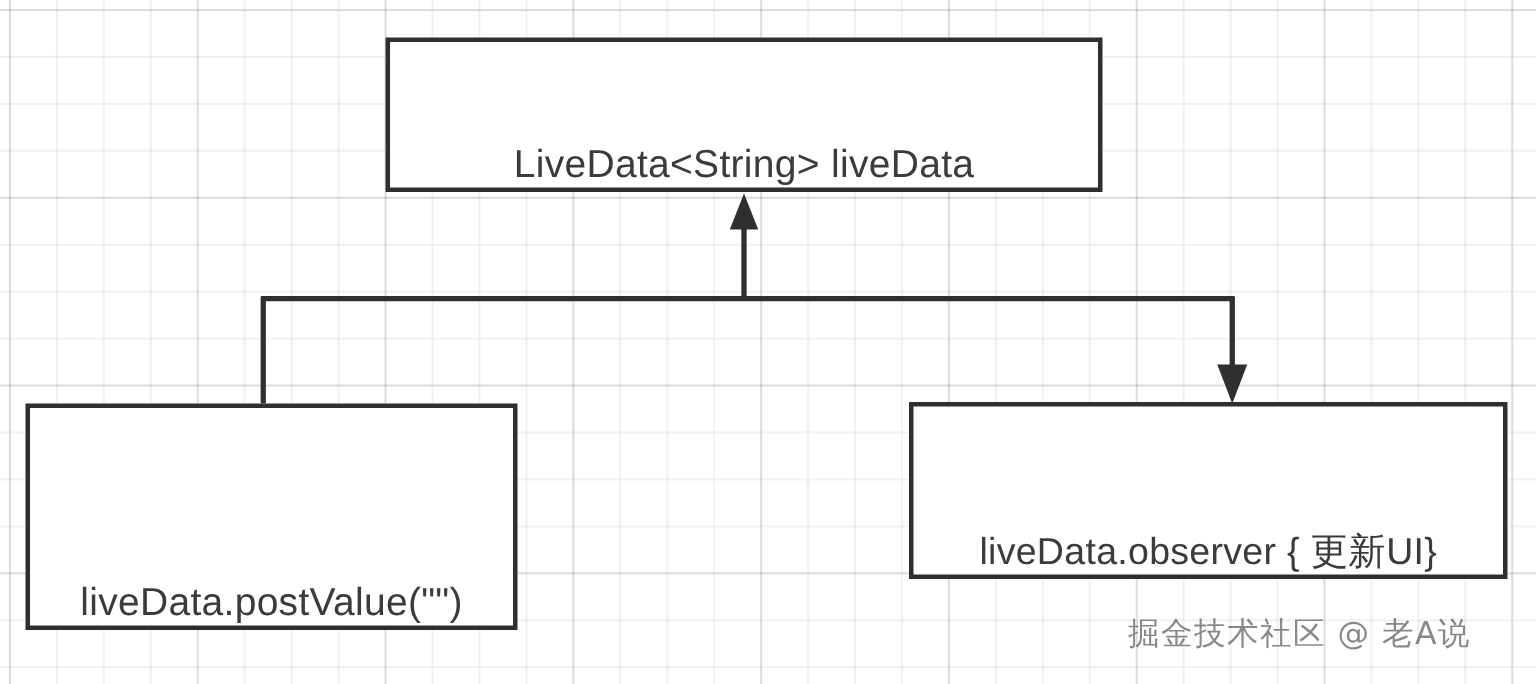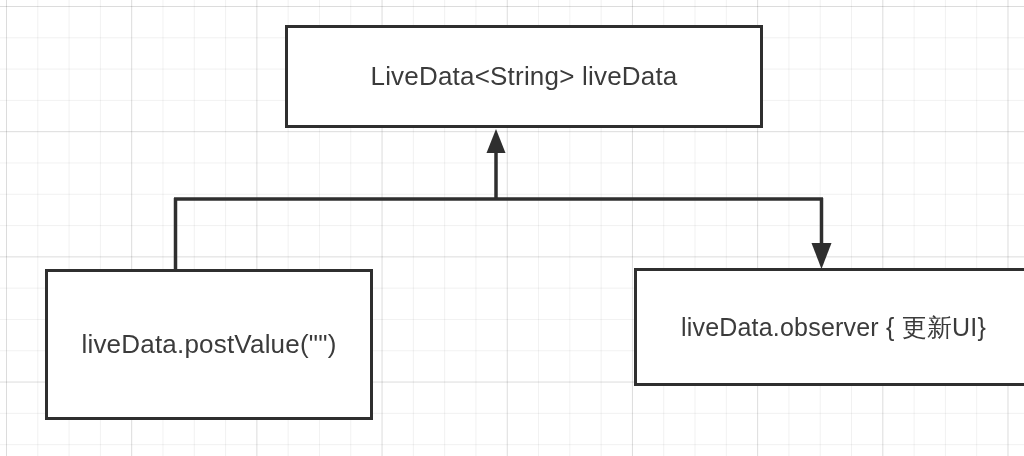--- a/index.html
+++ b/index.html
@@ -31,23 +31,22 @@
       125.2px 125.2px;
     background-position: 6px 6px, 6px 6px, 6px 6px, 6px 6px;
   }
 
   .node {
     position: absolute;
     box-sizing: border-box;
     background: #ffffff;
     border: 3px solid #2f2f2f;
     display: flex;
-    align-items: center;
+    align-items: flex-end;
     justify-content: center;
-    margin-left: 28px;
   }
   .node-label {
     font-size: 26px;
     font-weight: 400;
     color: #3b3b3b;
     letter-spacing: 0.2px;
     white-space: nowrap;
     line-height: 1.2;
   }
 
@@ -98,14 +97,15 @@
   </div>
 
   <div class="node" id="node-postvalue">
     <span class="node-label">liveData.postValue("")</span>
   </div>
 
   <div class="node" id="node-observer">
     <span class="node-label">liveData.observer { 更新UI}</span>
   </div>
 
+  <div id="watermark">掘金技术社区 @ 老A说</div>
 
 </div>
 
 </body></html>

